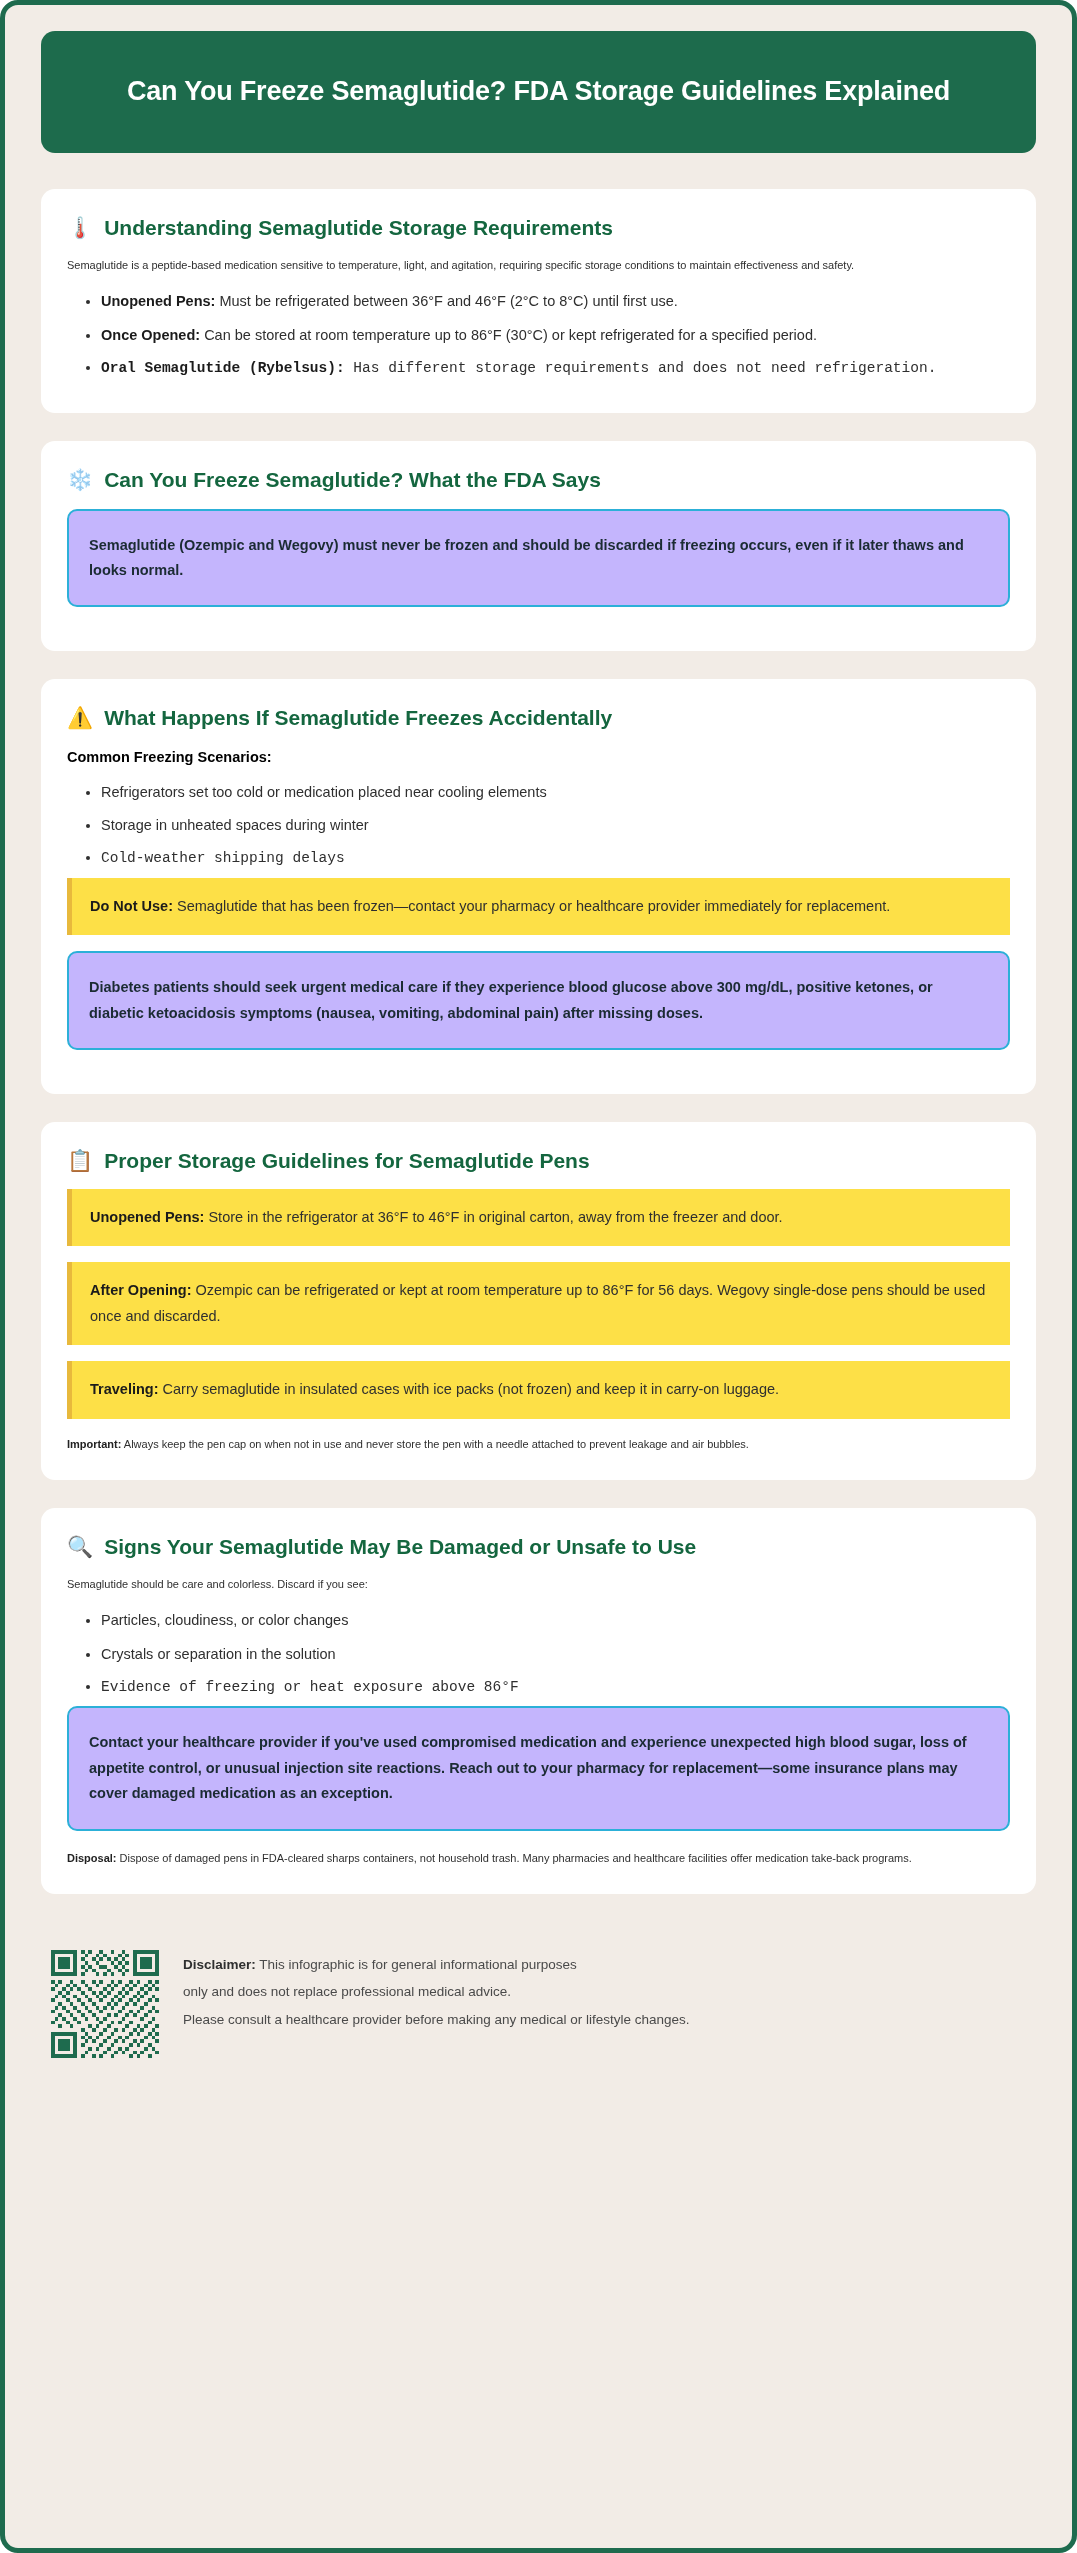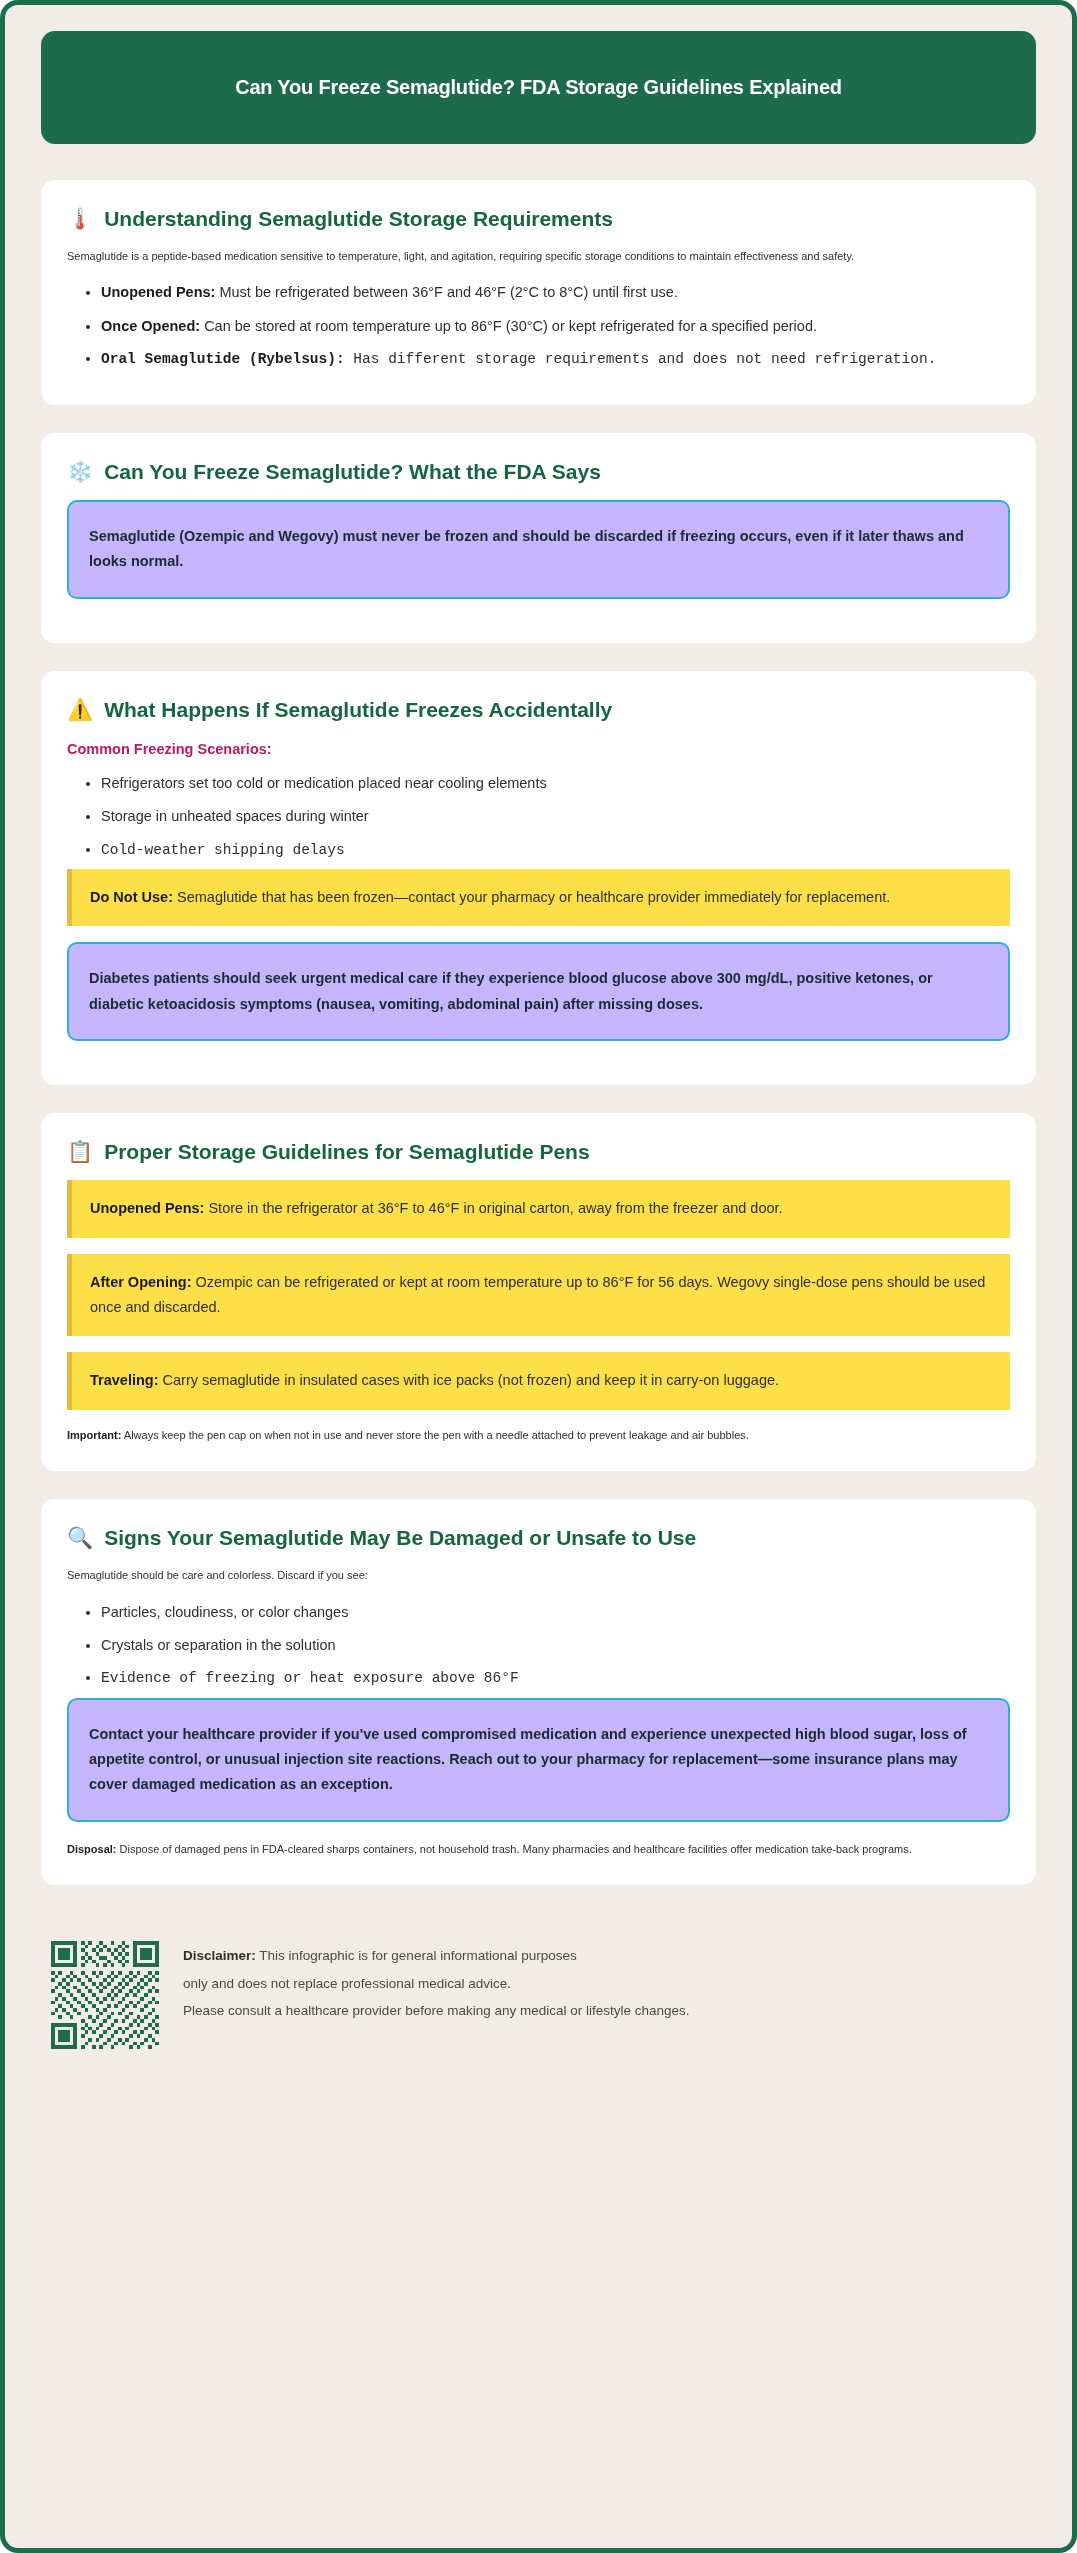--- a/index.html
+++ b/index.html
@@ -28,21 +28,21 @@
     margin:0 14px 36px 14px;
     display:flex;
     align-items:center;
     justify-content:center;
     min-height:106px;
     box-sizing:border-box;
   }
   .banner h1{
     margin:0;
     color:#ffffff;
-    font-size:20px;
+    font-size:27px;
     line-height:1.25;
     font-weight:bold;
     text-align:left;
     letter-spacing:-0.2px;
   }
 
   
   .card{
     background:#ffffff;
     border-radius:14px;
@@ -88,21 +88,21 @@
     font-size:14.5px;
     line-height:1.75;
     margin-bottom:8px;
   }
   ul.bullets li:last-child{margin-bottom:0;font-family:Liberation Mono, monospace;}
   ul.bullets li b{color:#1b1b1b;}
 
   .subhead{
     font-size:14.5px;
     font-weight:bold;
-    color:#be185d;
+    color:#000000;
     margin:2px 0 4px 0;
     line-height:1.6;
   }
 
   
   .callout-cyan{
     background:#c4b5fd;
     border:2px solid #2cb0d8;
     border-radius:10px;
     padding:22px 20px;

